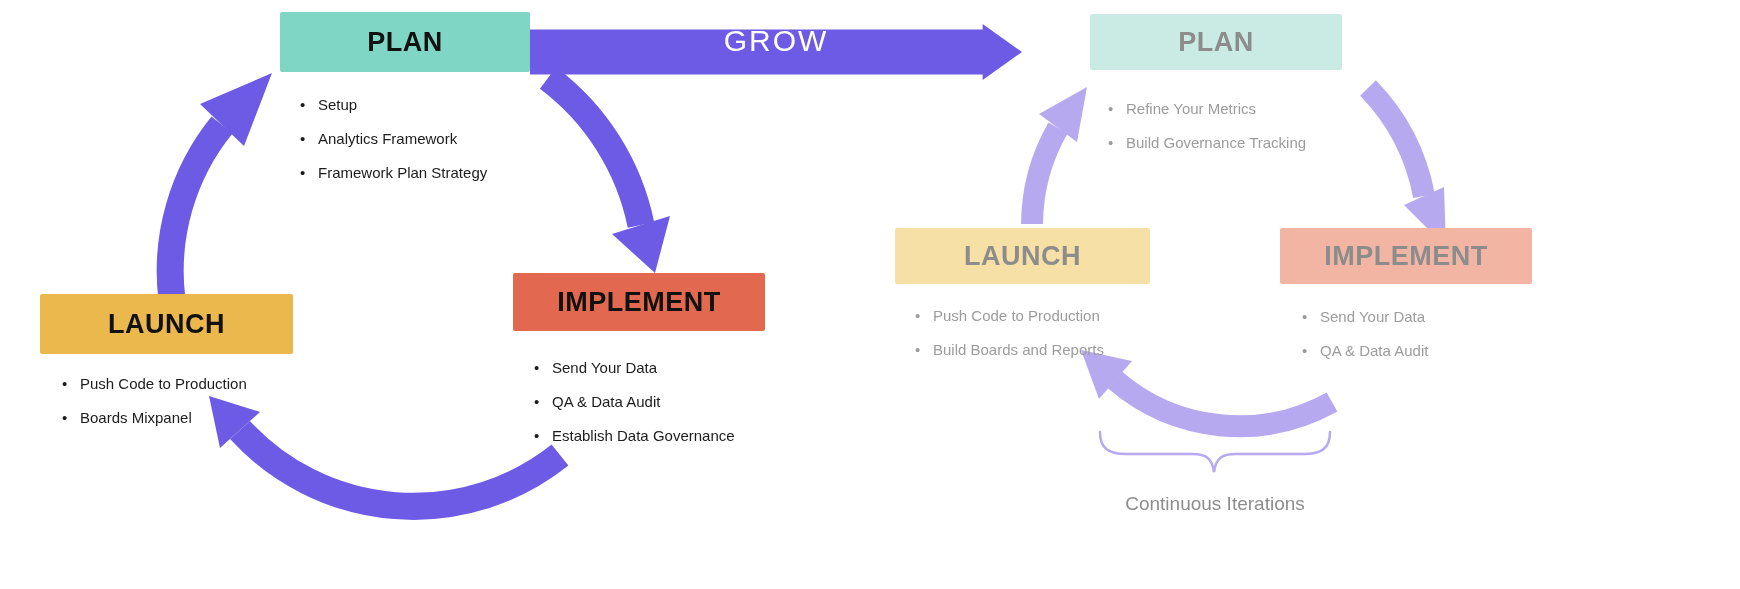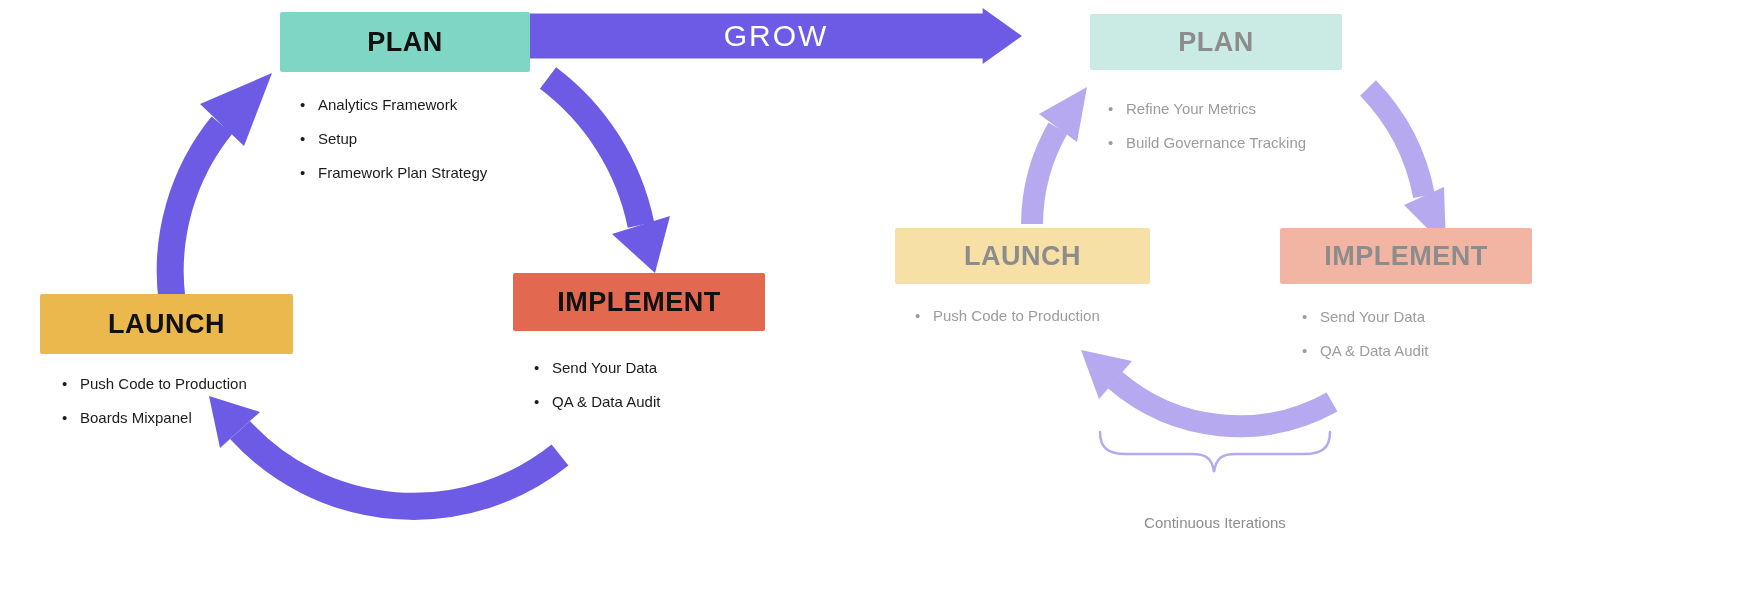--- a/index.html
+++ b/index.html
@@ -28,32 +28,32 @@
     position: relative;
     padding-left: 20px;
     font-size: 15px;
     line-height: 34px;
     white-space: nowrap;
   }
   .bullets li::before { content: "\2022"; position: absolute; left: 2px; }
 
   .grow-arrow {
     position: absolute;
-    left: 530px; top: 8px;
+    left: 530px; top: 24px;
     width: 492px; height: 56px;
-    display: flex; align-items: center; justify-content: center;
+    display: flex; align-items: flex-start; justify-content: center;
     clip-path: polygon(0 10%, 92% 10%, 92% 0, 100% 50%, 92% 100%, 92% 90%, 0 90%);
   }
   .grow-label { font-size: 30px; letter-spacing: 2px; font-weight: normal; }
 
   .caption {
     position: absolute;
-    left: 1065px; top: 514px; width: 300px;
+    left: 1065px; top: 493px; width: 300px;
     text-align: center;
-    font-size: 15px;
+    font-size: 19px;
   }
 
   
   .box-plan-left      { left: 280px;  top: 12px;  width: 250px; height: 60px; }
   .box-implement-left { left: 513px;  top: 273px; width: 252px; height: 58px; }
   .box-launch-left    { left: 40px;   top: 294px; width: 253px; height: 60px; }
   .box-plan-right     { left: 1090px; top: 14px;  width: 252px; height: 56px; }
   .box-launch-right   { left: 895px;  top: 228px; width: 255px; height: 56px; }
   .box-implement-right{ left: 1280px; top: 228px; width: 252px; height: 56px; }
 
@@ -95,31 +95,32 @@
   </svg>
 
   <div class="grow-arrow" style="background-color: rgb(110, 91, 229);">
     <span class="grow-label" style="color: rgb(255, 255, 255);">GROW</span>
   </div>
 
   <div class="box box-plan-left" style="background-color: rgb(127, 214, 196);">
     <span class="box-title" style="color: rgb(17, 17, 17);">PLAN</span>
   </div>
   <ul class="bullets bullets-plan-left" style="color: rgb(28, 28, 28);">
+    <li>Setup</li>
     <li>Analytics Framework</li>
-    <li>Setup</li>
     <li>Framework Plan Strategy</li>
   </ul>
 
   <div class="box box-implement-left" style="background-color: rgb(226, 105, 80);">
     <span class="box-title" style="color: rgb(17, 17, 17);">IMPLEMENT</span>
   </div>
   <ul class="bullets bullets-implement-left" style="color: rgb(28, 28, 28);">
     <li>Send Your Data</li>
     <li>QA &amp; Data Audit</li>
+    <li>Establish Data Governance</li>
   </ul>
 
   <div class="box box-launch-left" style="background-color: rgb(235, 184, 78);">
     <span class="box-title" style="color: rgb(17, 17, 17);">LAUNCH</span>
   </div>
   <ul class="bullets bullets-launch-left" style="color: rgb(28, 28, 28);">
     <li>Push Code to Production</li>
     <li>Boards Mixpanel</li>
   </ul>
 
@@ -129,20 +130,21 @@
   <ul class="bullets bullets-plan-right" style="color: rgb(156, 156, 156);">
     <li>Refine Your Metrics</li>
     <li>Build Governance Tracking</li>
   </ul>
 
   <div class="box box-launch-right" style="background-color: rgb(246, 224, 166);">
     <span class="box-title" style="color: rgb(140, 140, 140);">LAUNCH</span>
   </div>
   <ul class="bullets bullets-launch-right" style="color: rgb(156, 156, 156);">
     <li>Push Code to Production</li>
+    <li>Build Boards and Reports</li>
   </ul>
 
   <div class="box box-implement-right" style="background-color: rgb(242, 181, 163);">
     <span class="box-title" style="color: rgb(140, 140, 140);">IMPLEMENT</span>
   </div>
   <ul class="bullets bullets-implement-right" style="color: rgb(156, 156, 156);">
     <li>Send Your Data</li>
     <li>QA &amp; Data Audit</li>
   </ul>
 

